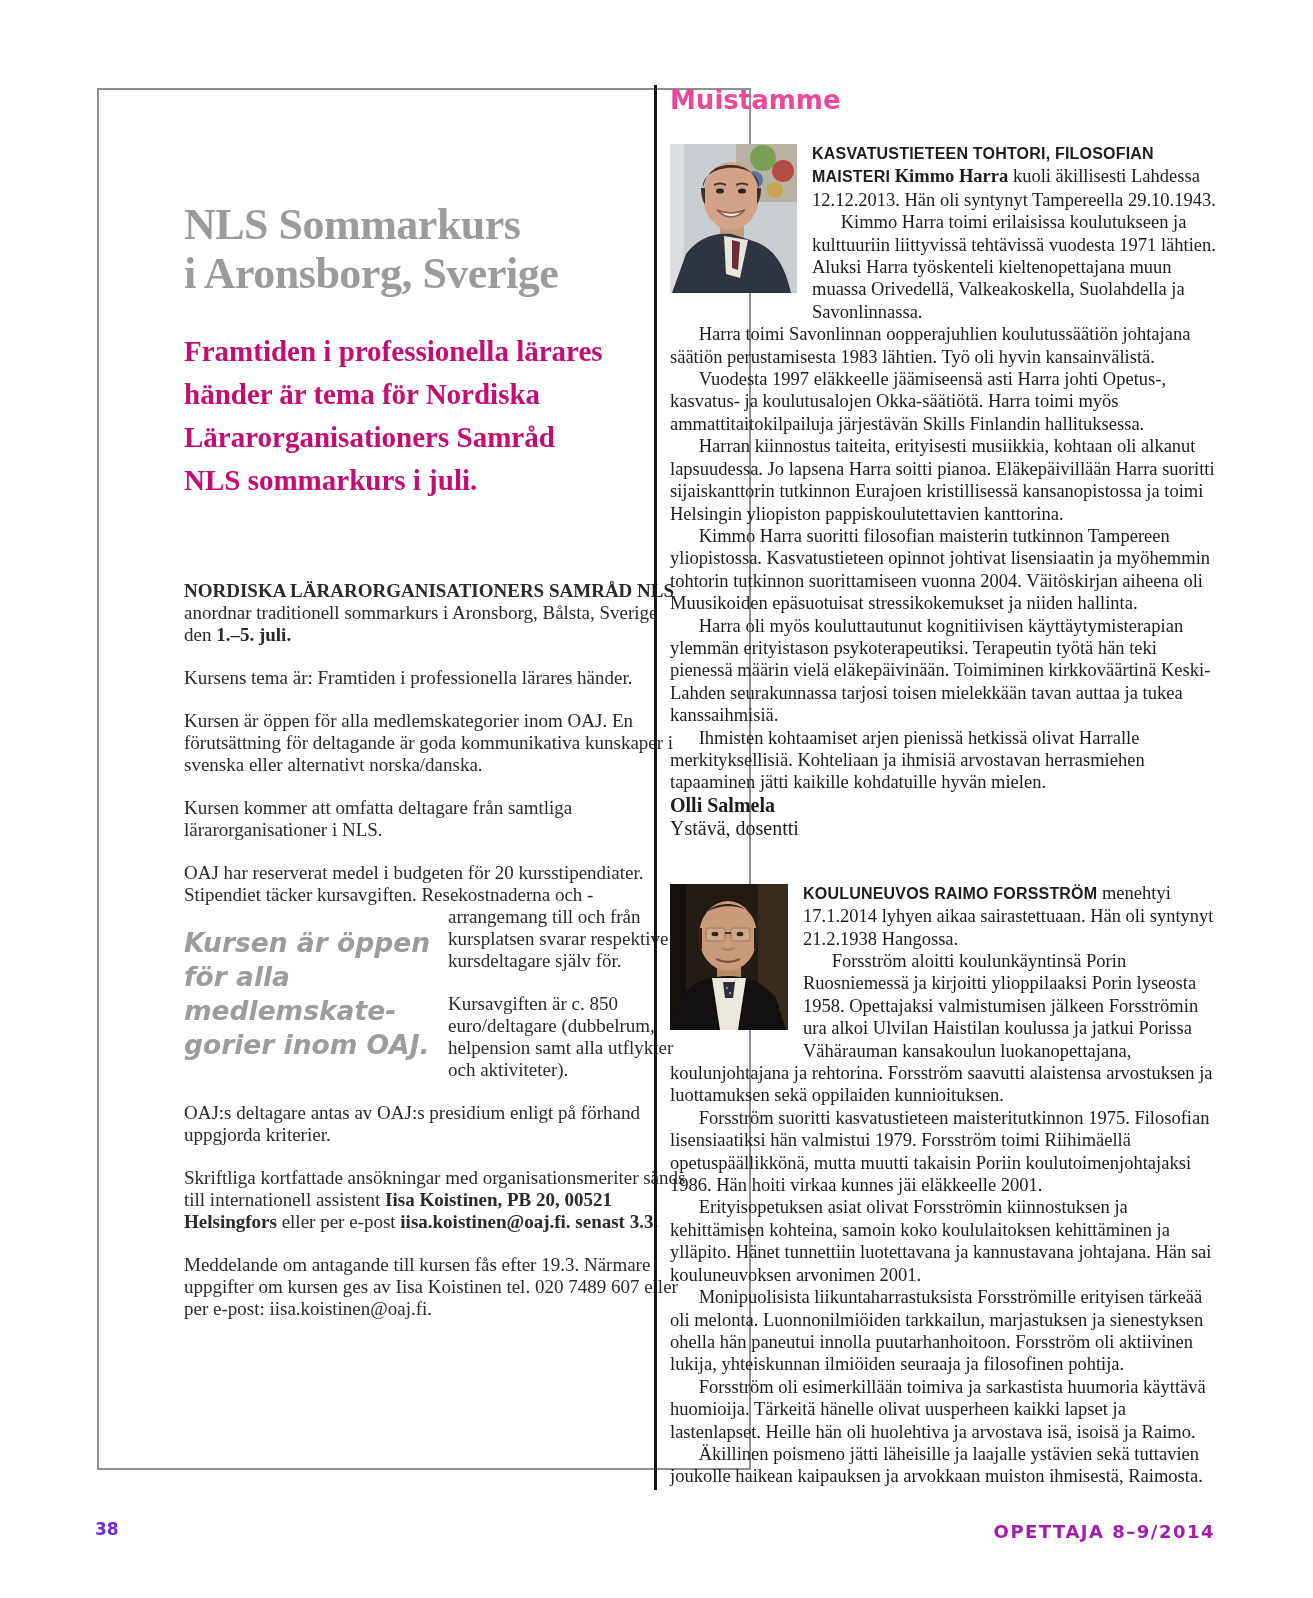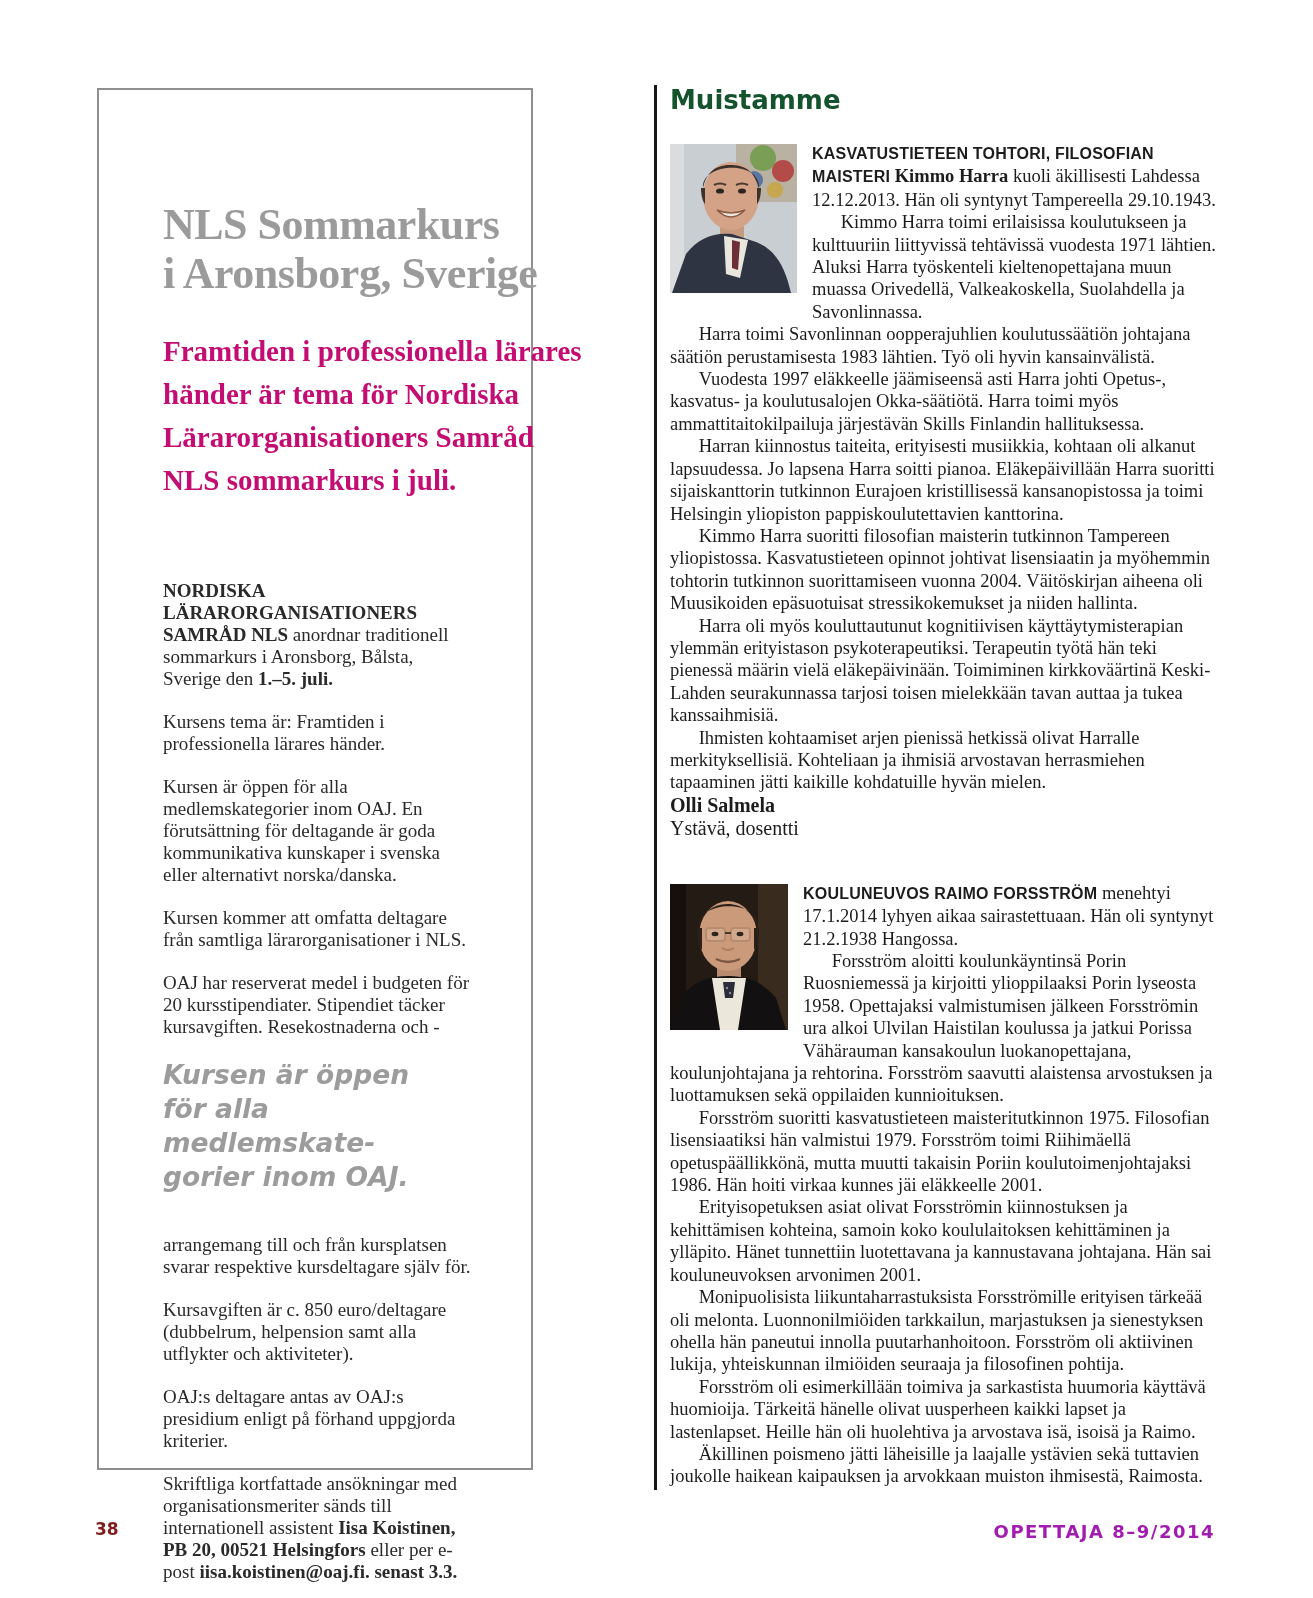--- a/index.html
+++ b/index.html
@@ -1,51 +1,51 @@
 <!DOCTYPE html>
 <html><head>
 <meta charset="utf-8">
 <style>
   html,body{margin:0;padding:0;background:#ffffff;}
   .page{position:relative;width:1313px;height:1598px;background:#fff;overflow:hidden;
         font-family:"Liberation Serif",serif;color:#1c1c1c;}
 
   
-  .left-box{position:absolute;left:97px;top:88px;width:436px;height:1382px;
+  .left-box{position:absolute;left:97px;top:88px;width:654px;height:1382px;
             box-sizing:border-box;border:2px solid #8f8f8f;
-            padding:110px 60px 0 64px;}
+            padding:110px 60px 0 85px;}
   .box-title{font-family:"Liberation Serif",serif;font-weight:bold;
              font-size:44px;line-height:49px;color:#9b9b9b;letter-spacing:-0.5px;white-space:nowrap;}
   .box-subtitle{margin-top:32px;font-family:"Liberation Serif",serif;font-weight:bold;
                 font-size:29px;line-height:43px;color:#c40d72;width:420px;}
   .left-paras{margin-top:78px;font-size:19px;line-height:22px;color:#2a2a2a;}
   .left-paras p{margin:0 0 21px 0;}
   .left-paras .b, .b{font-weight:bold;}
   .pullquote{float:left;width:252px;margin:20px 12px 40px 0;
              font-family:"DejaVu Sans",sans-serif;font-style:italic;font-weight:bold;
              font-size:26.5px;line-height:34px;color:#9c9c9c;hyphens:manual;}
 
   
   .vrule{position:absolute;left:654px;top:85px;width:3px;height:1405px;background:#161616;}
   .right-col{position:absolute;left:670px;top:85px;width:546px;}
   .muistamme{font-family:"DejaVu Sans","Liberation Sans",sans-serif;font-weight:bold;
-             font-size:26px;line-height:30px;color:#14532d;margin:0 0 27px 0;}
+             font-size:26px;line-height:30px;color:#ec4899;margin:0 0 27px 0;}
   .obit{font-size:18.5px;line-height:22.4px;color:#1c1c1c;}
   .obit p{margin:0;}
   .obit .paras p{text-indent:1.55em;}
   .photo{float:left;margin:2px 15px 24px 0;display:block;}
   .sc{font-family:"Liberation Sans",sans-serif;font-weight:bold;font-size:16px;letter-spacing:0.2px;}
   .lead-name{font-weight:bold;}
   .sig{font-family:Liberation Serif, serif;font-size:20px;line-height:23px;}
   .sig .name{font-weight:bold;}
   .obit-gap{height:42px;clear:both;}
 
   
   .page-num{position:absolute;left:95px;top:1519px;
-            font-family:"DejaVu Sans",sans-serif;font-weight:bold;font-size:17px;color:#7f1d1d;}
+            font-family:"DejaVu Sans",sans-serif;font-weight:bold;font-size:17px;color:#6d28d9;}
   .footer-mag{position:absolute;right:98px;top:1521px;
               font-family:"DejaVu Sans",sans-serif;font-weight:bold;font-size:18px;
               letter-spacing:1.5px;color:#a21caf;}
 </style>
 </head>
 <body>
 
 <div class="page">
 
   <div class="left-box">

